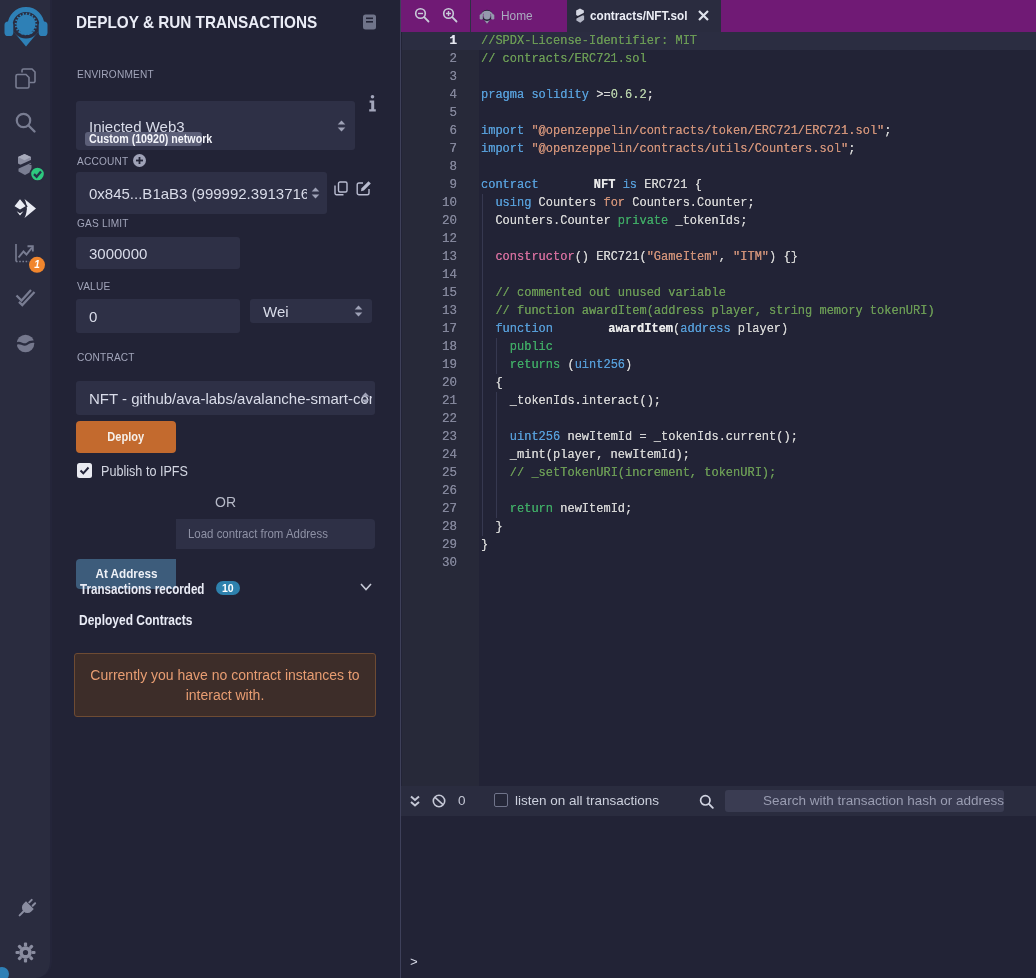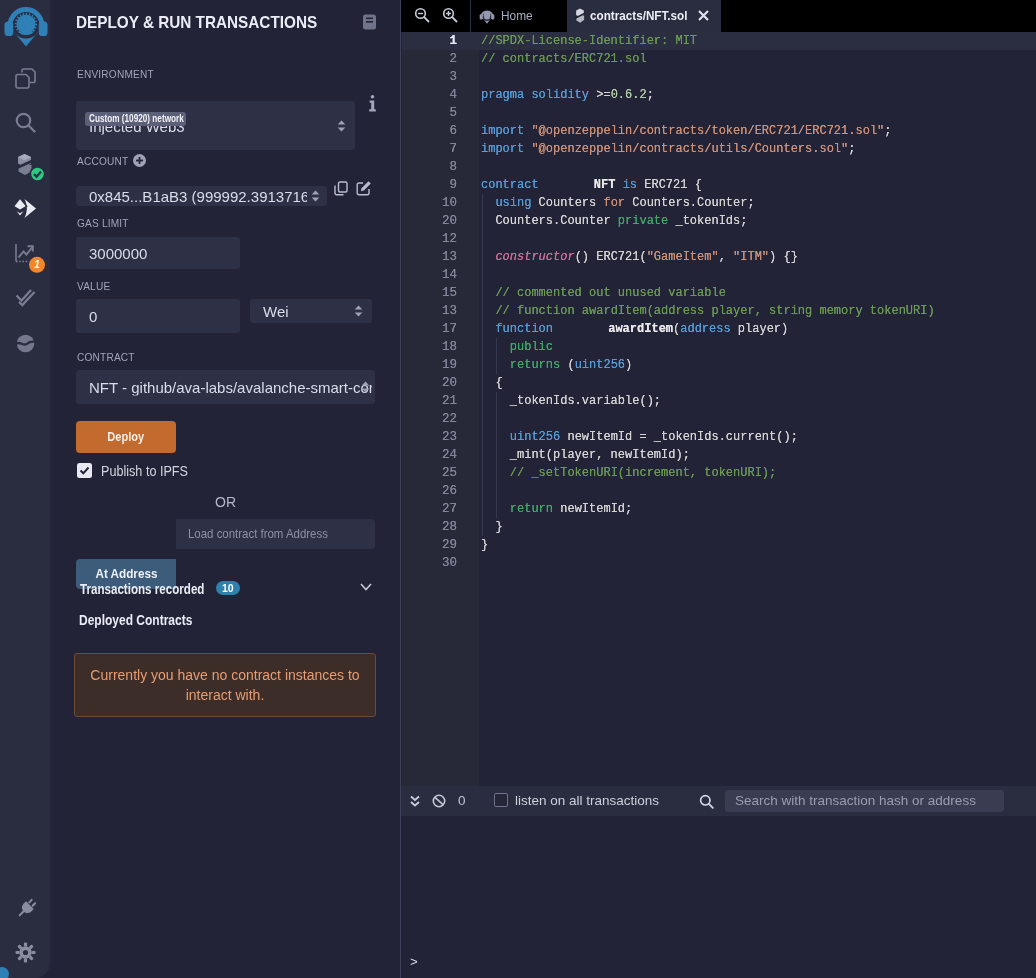--- a/index.html
+++ b/index.html
@@ -15,30 +15,30 @@
     background:#222336; }
   .lbl { position:absolute; font-size:11px; color:#a2a5ba; letter-spacing:.2px; transform:scaleX(.92); transform-origin:0 50%; }
   .box { position:absolute; background:#2e3046; border-radius:3px; color:#d9dce9;
     font-size:15px; }
   .box .v { position:absolute; left:13px; top:50%; transform:translateY(-50%);
     white-space:nowrap; overflow:hidden; }
   .updn { position:absolute; right:9px; top:50%; transform:translateY(-50%); }
   
   #main { position:absolute; left:400px; top:0; width:636px; height:978px;
     background:#222336; border-left:1px solid #3e405a; }
-  #tabbar { position:absolute; left:0; top:0; width:636px; height:32px; background:#000000; }
+  #tabbar { position:absolute; left:0; top:0; width:636px; height:32px; background:#701a75; }
   #gutterbg { position:absolute; left:1px; top:32px; width:77px; height:754px; background:#272939; }
   #curline { position:absolute; left:1px; top:32px; width:635px; height:18px; background:#2b2d41; }
   #code { position:absolute; left:0; top:32px; width:636px;
     font-family:"Liberation Mono", monospace; font-size:12px; line-height:18px; }
   #code .row { display:flex; height:18px; white-space:pre; }
   #code .n { width:78px; padding-right:22px; text-align:right; color:#83869b; flex:none; text-shadow:0 0 .5px currentColor; font-size:12.5px; }
   #code .t { padding-left:2px; color:#d4d4d4; text-shadow:0 0 .6px currentColor; }
   .cm { color:#6A9955; } .kw { color:#569CD6; } .st { color:#ce9178; }
-  .gr { color:#3FA865; } .pk { color:#d16d9c;font-style:italic; } .nu { color:#b5cea8; }
+  .gr { color:#3FA865; } .pk { color:#d16d9c; } .nu { color:#b5cea8; }
   .fn { color:#e9e9e9; font-weight:bold;padding-left:48px; }
   #termbar { position:absolute; left:0; top:786px; width:636px; height:30px; background:#2a2c3f; }
   #termbody { position:absolute; left:0; top:816px; width:636px; height:162px; background:#222336; }
 </style>
 </head>
 <body>
 <div id="strip">
 
   <svg style="left:3px;top:4px;" width="46" height="44" viewBox="0 0 46 44">
     <path d="M10.5 27.5 L35.5 27.5 L23 42.5 Z" fill="#2e80b6"></path>
@@ -135,28 +135,28 @@
     <span class="v">Injected Web3</span>
     <svg class="updn" width="9" height="12" viewBox="0 0 9 12">
         <path d="M0.7 4.4 L4.5 0.4 L8.3 4.4 Z" fill="#9ea1b6"></path>
         <path d="M0.7 7.6 L8.3 7.6 L4.5 11.6 Z" fill="#9ea1b6"></path>
       </svg>
   </div>
   <svg class="abs" style="left:317px;top:95px;" width="7" height="17" viewBox="0 0 7 17" fill="#a3a6bb">
     <circle cx="3.5" cy="1.8" r="1.8"></circle>
     <path d="M0.6 5.6 H5.2 V14.2 H6.8 V16.4 H0.2 V14.2 H2.2 V7.8 H0.6 Z"></path>
   </svg>
-  <div class="abs" style="left:33px;top:112px;width:101px;height:14px;line-height:14.5px;border-radius:3px;background:#5c5f78;color:#f3f4f9;font-size:10px;font-weight:bold;white-space:nowrap;"><span style="display:inline-block;transform:scaleX(.82);transform-origin:0 50%;margin-left:4px;">Custom (10920) network</span></div>
+  <div class="abs" style="left:33px;top:132px;width:117px;height:14px;line-height:14.5px;border-radius:3px;background:#5c5f78;color:#f3f4f9;font-size:13px;font-weight:bold;white-space:nowrap;"><span style="display:inline-block;transform:scaleX(.82);transform-origin:0 50%;margin-left:4px;">Custom (10920) network</span></div>
   <div class="lbl" style="left:25px;top:155px;">ACCOUNT</div>
   <svg class="abs" style="left:81px;top:154px;" width="13" height="13" viewBox="0 0 13 13">
     <circle cx="6.5" cy="6.5" r="6.5" fill="#9fa2b7"></circle>
     <rect x="5.6" y="3" width="1.8" height="7" fill="#222336"></rect>
     <rect x="3" y="5.6" width="7" height="1.8" fill="#222336"></rect>
   </svg>
-  <div class="box" style="left:24px;top:186px;width:251px;height:20px;">
+  <div class="box" style="left:24px;top:172px;width:251px;height:42px;">
     <span class="v" style="max-width:218px;">0x845...B1aB3 (999992.3913716</span>
     <svg class="updn" style="right:7px;" width="9" height="12" viewBox="0 0 9 12">
         <path d="M0.7 4.4 L4.5 0.4 L8.3 4.4 Z" fill="#9ea1b6"></path>
         <path d="M0.7 7.6 L8.3 7.6 L4.5 11.6 Z" fill="#9ea1b6"></path>
       </svg>
   </div>
   <svg class="abs" style="left:282px;top:181px;" width="14" height="15" viewBox="0 0 14 15" fill="none" stroke="#b9bcd0" stroke-width="1.4">
     <rect x="4.5" y="1" width="8.5" height="10" rx="1.5"></rect>
     <path d="M9.5 13.8 H2.5 A1.5 1.5 0 0 1 1 12.3 V4.5"></path>
   </svg>
@@ -173,21 +173,21 @@
       <span class="v">0</span>
     </div>
   <div class="box" style="left:198px;top:299px;width:122px;height:24px;">
     <span class="v">Wei</span>
     <svg class="updn" width="9" height="12" viewBox="0 0 9 12">
         <path d="M0.7 4.4 L4.5 0.4 L8.3 4.4 Z" fill="#9ea1b6"></path>
         <path d="M0.7 7.6 L8.3 7.6 L4.5 11.6 Z" fill="#9ea1b6"></path>
       </svg>
   </div>
   <div class="lbl" style="left:25px;top:351px;">CONTRACT</div>
-  <div class="box" style="left:24px;top:370px;width:299px;height:34px;">
+  <div class="box" style="left:24px;top:381px;width:299px;height:34px;">
     <span class="v" style="max-width:283px;">NFT - github/ava-labs/avalanche-smart-cor</span>
     <svg class="updn" style="right:5px;" width="9" height="12" viewBox="0 0 9 12">
         <path d="M0.7 4.4 L4.5 0.4 L8.3 4.4 Z" fill="#9ea1b6"></path>
         <path d="M0.7 7.6 L8.3 7.6 L4.5 11.6 Z" fill="#9ea1b6"></path>
       </svg>
   </div>
   <div class="abs" style="left:24px;top:421px;width:100px;height:32px;background:#c36a2e;border-radius:4px;color:#f6efe9;font-size:13px;font-weight:bold;text-align:center;line-height:32px;"><span style="display:inline-block;transform:scaleX(.85);">Deploy</span></div>
   <svg class="abs" style="left:25px;top:463px;" width="15" height="15" viewBox="0 0 15 15">
     <rect x="0" y="0" width="15" height="15" rx="2.5" fill="#e9eaf1"></rect>
     <path d="M3.5 7.5 L6.3 10.3 L11.5 4.5" fill="none" stroke="#23243a" stroke-width="2"></path>
@@ -253,21 +253,21 @@
     <div class="row"><div class="n">20</div><div class="t">  Counters.Counter <span class="gr">private</span> _tokenIds;</div></div>
     <div class="row"><div class="n">12</div><div class="t"></div></div>
     <div class="row"><div class="n">13</div><div class="t">  <span class="pk">constructor</span>() ERC721(<span class="st">"GameItem"</span>, <span class="st">"ITM"</span>) {}</div></div>
     <div class="row"><div class="n">14</div><div class="t"></div></div>
     <div class="row"><div class="n">15</div><div class="t">  <span class="cm">// commented out unused variable</span></div></div>
     <div class="row"><div class="n">13</div><div class="t">  <span class="cm">// function awardItem(address player, string memory tokenURI)</span></div></div>
     <div class="row"><div class="n">17</div><div class="t">  <span class="kw">function</span> <span class="fn">awardItem</span>(<span class="kw">address</span> player)</div></div>
     <div class="row"><div class="n">18</div><div class="t">    <span class="gr">public</span></div></div>
     <div class="row"><div class="n">19</div><div class="t">    <span class="gr">returns</span> (<span class="kw">uint256</span>)</div></div>
     <div class="row"><div class="n">20</div><div class="t">  {</div></div>
-    <div class="row"><div class="n">21</div><div class="t">    _tokenIds.variable();</div></div>
+    <div class="row"><div class="n">21</div><div class="t">    _tokenIds.interact();</div></div>
     <div class="row"><div class="n">22</div><div class="t"></div></div>
     <div class="row"><div class="n">23</div><div class="t">    <span class="kw">uint256</span> newItemId = _tokenIds.current();</div></div>
     <div class="row"><div class="n">24</div><div class="t">    _mint(player, newItemId);</div></div>
     <div class="row"><div class="n">25</div><div class="t">    <span class="cm">// _setTokenURI(increment, tokenURI);</span></div></div>
     <div class="row"><div class="n">26</div><div class="t"></div></div>
     <div class="row"><div class="n">27</div><div class="t">    <span class="gr">return</span> newItemId;</div></div>
     <div class="row"><div class="n">28</div><div class="t">  }</div></div>
     <div class="row"><div class="n">29</div><div class="t">}</div></div>
     <div class="row"><div class="n">30</div><div class="t"></div></div>
   </div>
@@ -283,18 +283,18 @@
       <circle cx="7" cy="7" r="5.7"></circle>
       <path d="M3 3.3 L11 10.7"></path>
     </svg>
     <div class="abs" style="left:57px;top:7px;font-size:13.5px;color:#c3c6d4;">0</div>
     <div class="abs" style="left:93px;top:7px;width:14px;height:14px;border:1px solid #70748a;border-radius:2px;background:#252738;"></div>
     <div class="abs" style="left:114px;top:7px;font-size:13.5px;color:#ccd0dd;">listen on all transactions</div>
     <svg class="abs" style="left:298px;top:8px;" width="15" height="15" viewBox="0 0 15 15" fill="none" stroke="#d0d3e0">
       <circle cx="6.3" cy="6.3" r="4.7" stroke-width="1.7"></circle>
       <path d="M9.9 9.9 L13.8 13.8" stroke-width="1.9" stroke-linecap="round"></path>
     </svg>
-    <div class="abs" style="left:324px;top:4px;width:279px;height:22px;background:#3a3c52;border-radius:3px;color:#9a9db2;font-size:13.5px;line-height:22px;padding-left:10px;">Search with transaction hash or address</div>
+    <div class="abs" style="left:324px;top:4px;width:279px;height:22px;background:#3a3c52;border-radius:3px;color:#9a9db2;font-size:13.5px;line-height:22px;padding-left:10px;text-align:right;">Search with transaction hash or address</div>
   </div>
   <div id="termbody">
     <div class="abs" style="left:9px;top:139px;font-family:'Liberation Mono',monospace;font-size:13px;color:#d8dbe8;">&gt;</div>
   </div>
 </div>
 
 </body></html>

